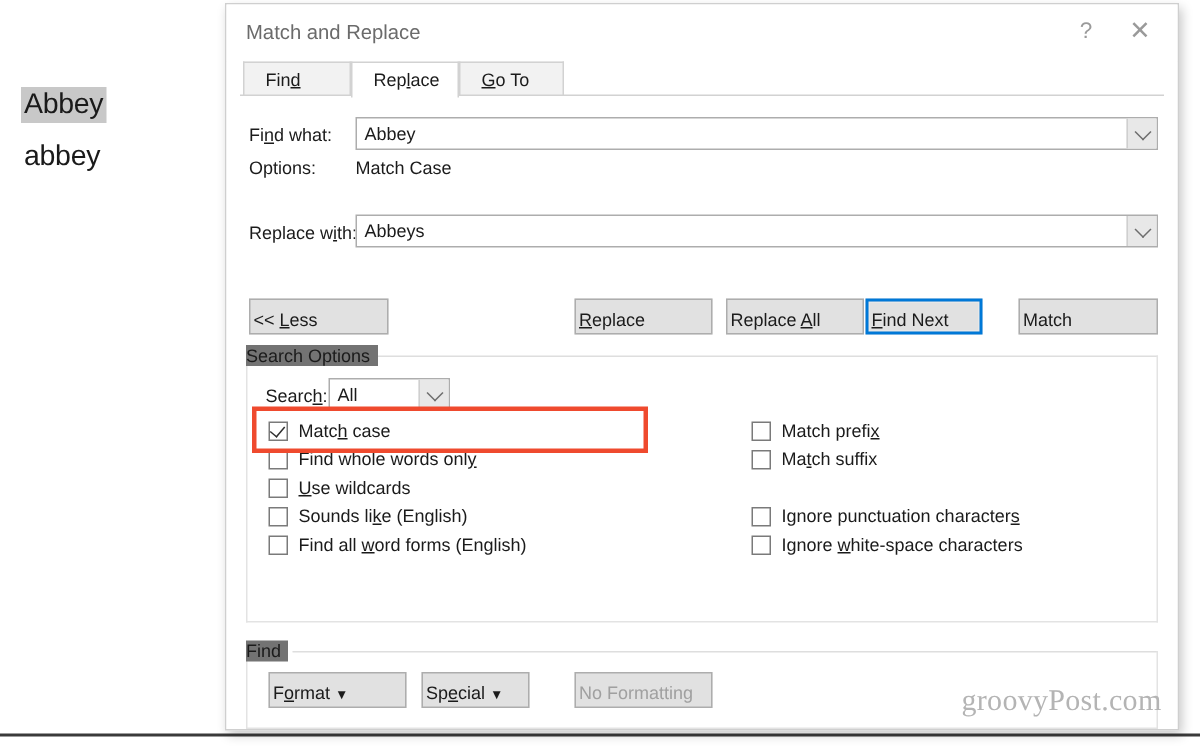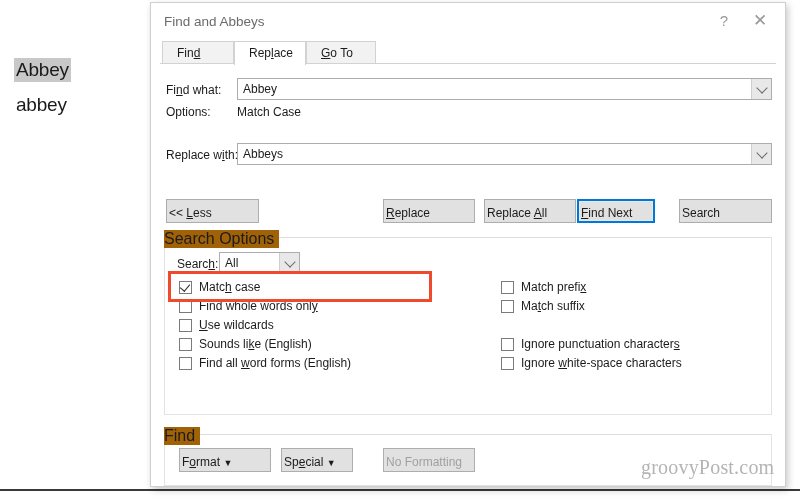--- a/index.html
+++ b/index.html
@@ -189,23 +189,23 @@
   .btn.focused {
     border: 2px solid #0078d7;
     line-height: 20px;
     box-shadow: inset 0 0 0 1px #e8e8e8;
   }
   .btn.disabled { color: #a0a0a0; }
 
   
   .group-label {
     position: absolute;
-    font-size: 16px;
-    color: #1b1b1b;
-    background: #a16207;
+    font-size: 12px;
+    color: #1b1b1b;
+    background: #737373;
     padding-right: 5px;
     z-index: 2;
   }
   .group-rule {
     position: absolute;
     height: 1px;
     background: #dedede;
   }
   .group-box {
     position: absolute;
@@ -268,21 +268,21 @@
 
   <div class="doc-area">
     <div class="doc-word sel">Abbey</div>
     <div class="doc-word plain">abbey</div>
   </div>
   <div class="doc-bottom-rule"></div>
 
   <div class="dialog">
 
     <div class="titlebar">
-      <div class="title-text">Find and Abbeys</div>
+      <div class="title-text">Match and Replace</div>
       <div class="title-btn help">?</div>
       <div class="title-btn close">✕</div>
     </div>
 
     <div class="tabstrip">
       <div class="tab tab-find">Fin<span class="u">d</span></div>
       <div class="tab tab-replace active">Rep<span class="u">l</span>ace</div>
       <div class="tab tab-goto"><span class="u">G</span>o To</div>
     </div>
 
@@ -304,21 +304,21 @@
         <div class="val">Abbeys</div>
         <div class="arrow">
           <div class="chev"></div>
         </div>
       </div>
 
       <button class="btn" style="left:15px; top:135px; width:93px;">&lt;&lt; <span class="u">L</span>ess</button>
       <button class="btn" style="left:232px; top:135px; width:92px;"><span class="u">R</span>eplace</button>
       <button class="btn" style="left:333px; top:135px; width:92px;">Replace <span class="u">A</span>ll</button>
       <button class="btn focused" style="left:426px; top:135px; width:78px;"><span class="u">F</span>ind Next</button>
-      <button class="btn" style="left:528px; top:135px; width:93px;">Search</button>
+      <button class="btn" style="left:528px; top:135px; width:93px;">Match</button>
 
       <div class="group-label" style="left:13px; top:166px;">Search Options</div>
       <div class="group-rule" style="left:88px; top:173px; width:533px;"></div>
       <div class="group-box" style="left:13px; top:173px; width:608px; height:178px;"></div>
 
       <div class="lbl" style="left:26px; top:193px;">Searc<span class="u">h</span>:</div>
       <div class="combo" style="left:68px; top:188px; width:81px;">
         <div class="val">All</div>
         <div class="arrow">
           <div class="chev"></div>

